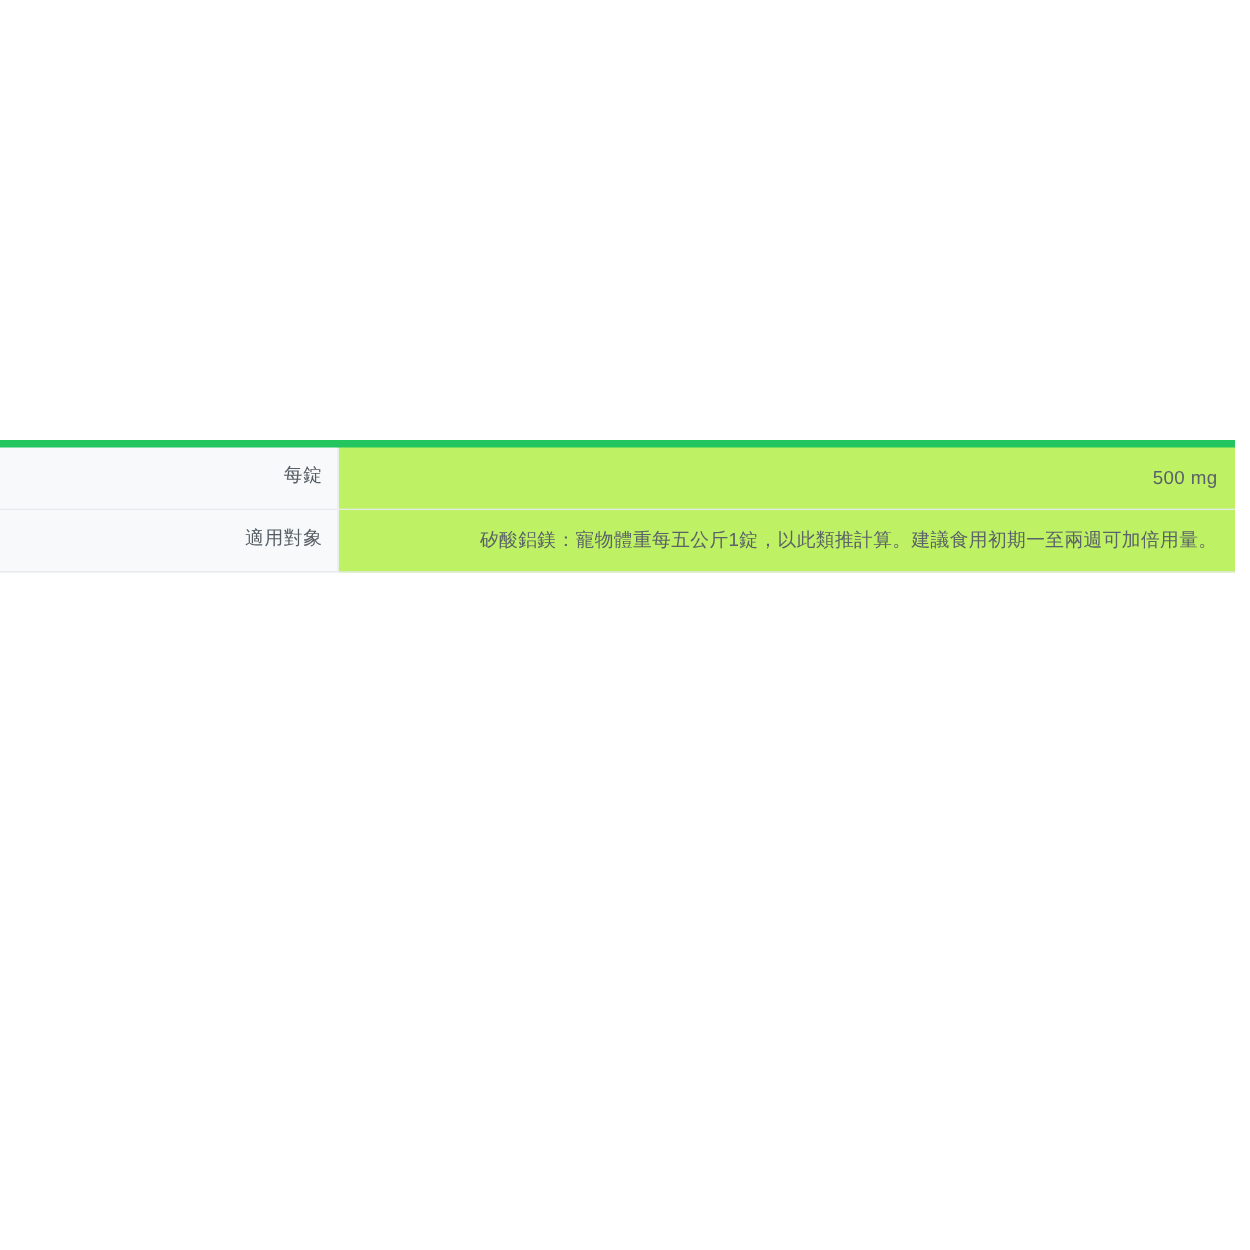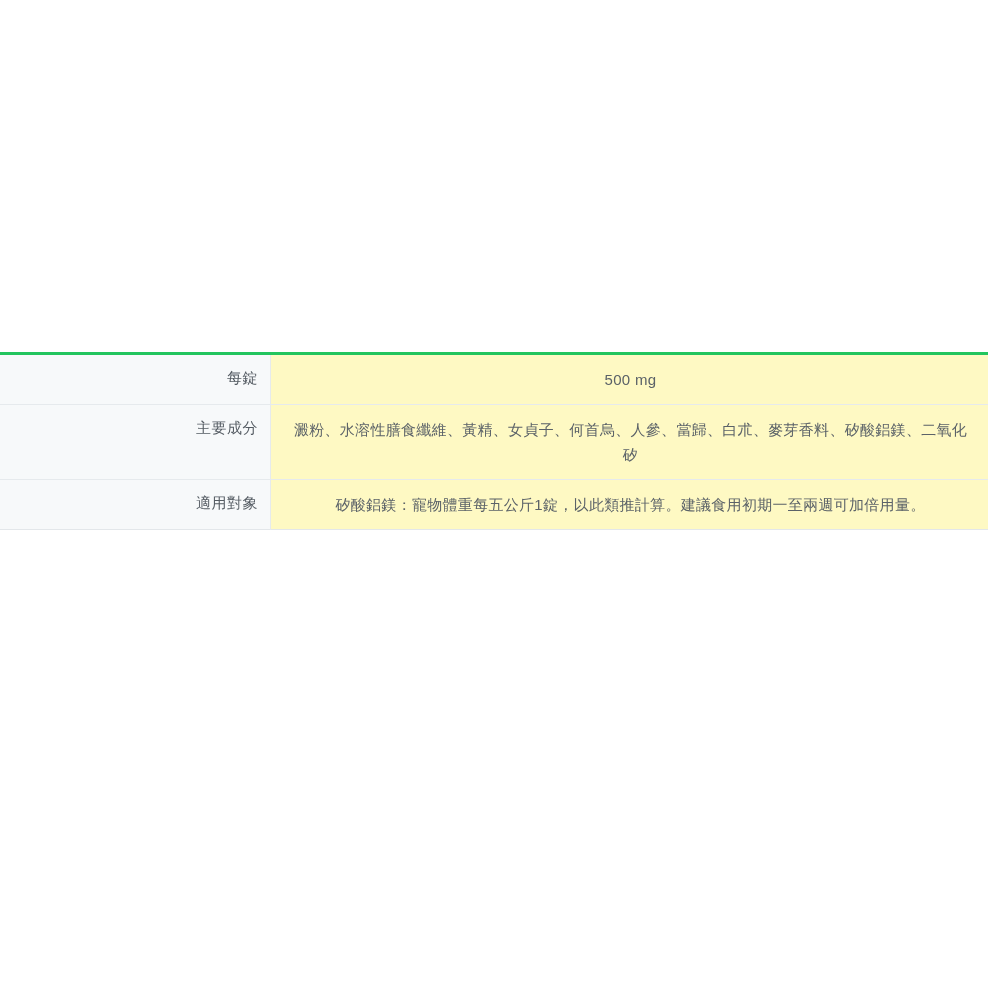--- a/index.html
+++ b/index.html
@@ -28,21 +28,21 @@
     position: absolute;
     left: 0;
     top: 352px;
     width: 988px;
   }
 
   table.spec-table {
     width: 988px;
     border-collapse: collapse;
     table-layout: fixed;
-    border-top: 3px solid #22c55e;
+    border-top: 6px solid #22c55e;
     border-bottom: 1px solid #e3e7ea;
   }
 
   table.spec-table tr.spec-row {
     background: transparent;
   }
 
   table.spec-table tr.spec-row + tr.spec-row td {
     border-top: 1px solid #e6eaed;
   }
@@ -55,25 +55,25 @@
     line-height: 22px;
     text-align: right;
     vertical-align: top;
     padding: 12px 12px 12px 10px;
     border-right: 1px solid #e6eaed;
     white-space: nowrap;
     letter-spacing: 0.5px;
   }
 
   td.spec-value {
-    background: #fef9c3;
+    background: #bef264;
     color: #5b6268;
     font-size: 15px;
     line-height: 25px;
-    text-align: center;
+    text-align: right;
     vertical-align: top;
     padding: 12px 14px 12px 16px;
     word-break: break-word;
     letter-spacing: 0.3px;
   }
 
   
   tr[data-row="per-tablet"]   td { height: 22px; }
   tr[data-row="per-bottle"]   td { height: 22px; }
   tr[data-row="ingredients"]  td { height: 45px; }
@@ -89,24 +89,20 @@
   <div class="spec-table-wrap">
     <table class="spec-table">
       <tbody>
 
         <tr class="spec-row" data-row="per-tablet">
           <td class="spec-label">每錠</td>
           <td class="spec-value">500 mg</td>
         </tr>
 
 
-        <tr class="spec-row" data-row="ingredients">
-          <td class="spec-label">主要成分</td>
-          <td class="spec-value">澱粉、水溶性膳食纖維、黃精、女貞子、何首烏、人參、當歸、白朮、麥芽香料、矽酸鋁鎂、二氧化矽</td>
-        </tr>
 
 
         <tr class="spec-row" data-row="usage">
           <td class="spec-label">適用對象</td>
           <td class="spec-value">矽酸鋁鎂：寵物體重每五公斤1錠，以此類推計算。建議食用初期一至兩週可加倍用量。</td>
         </tr>
 
 
       </tbody>
     </table>

